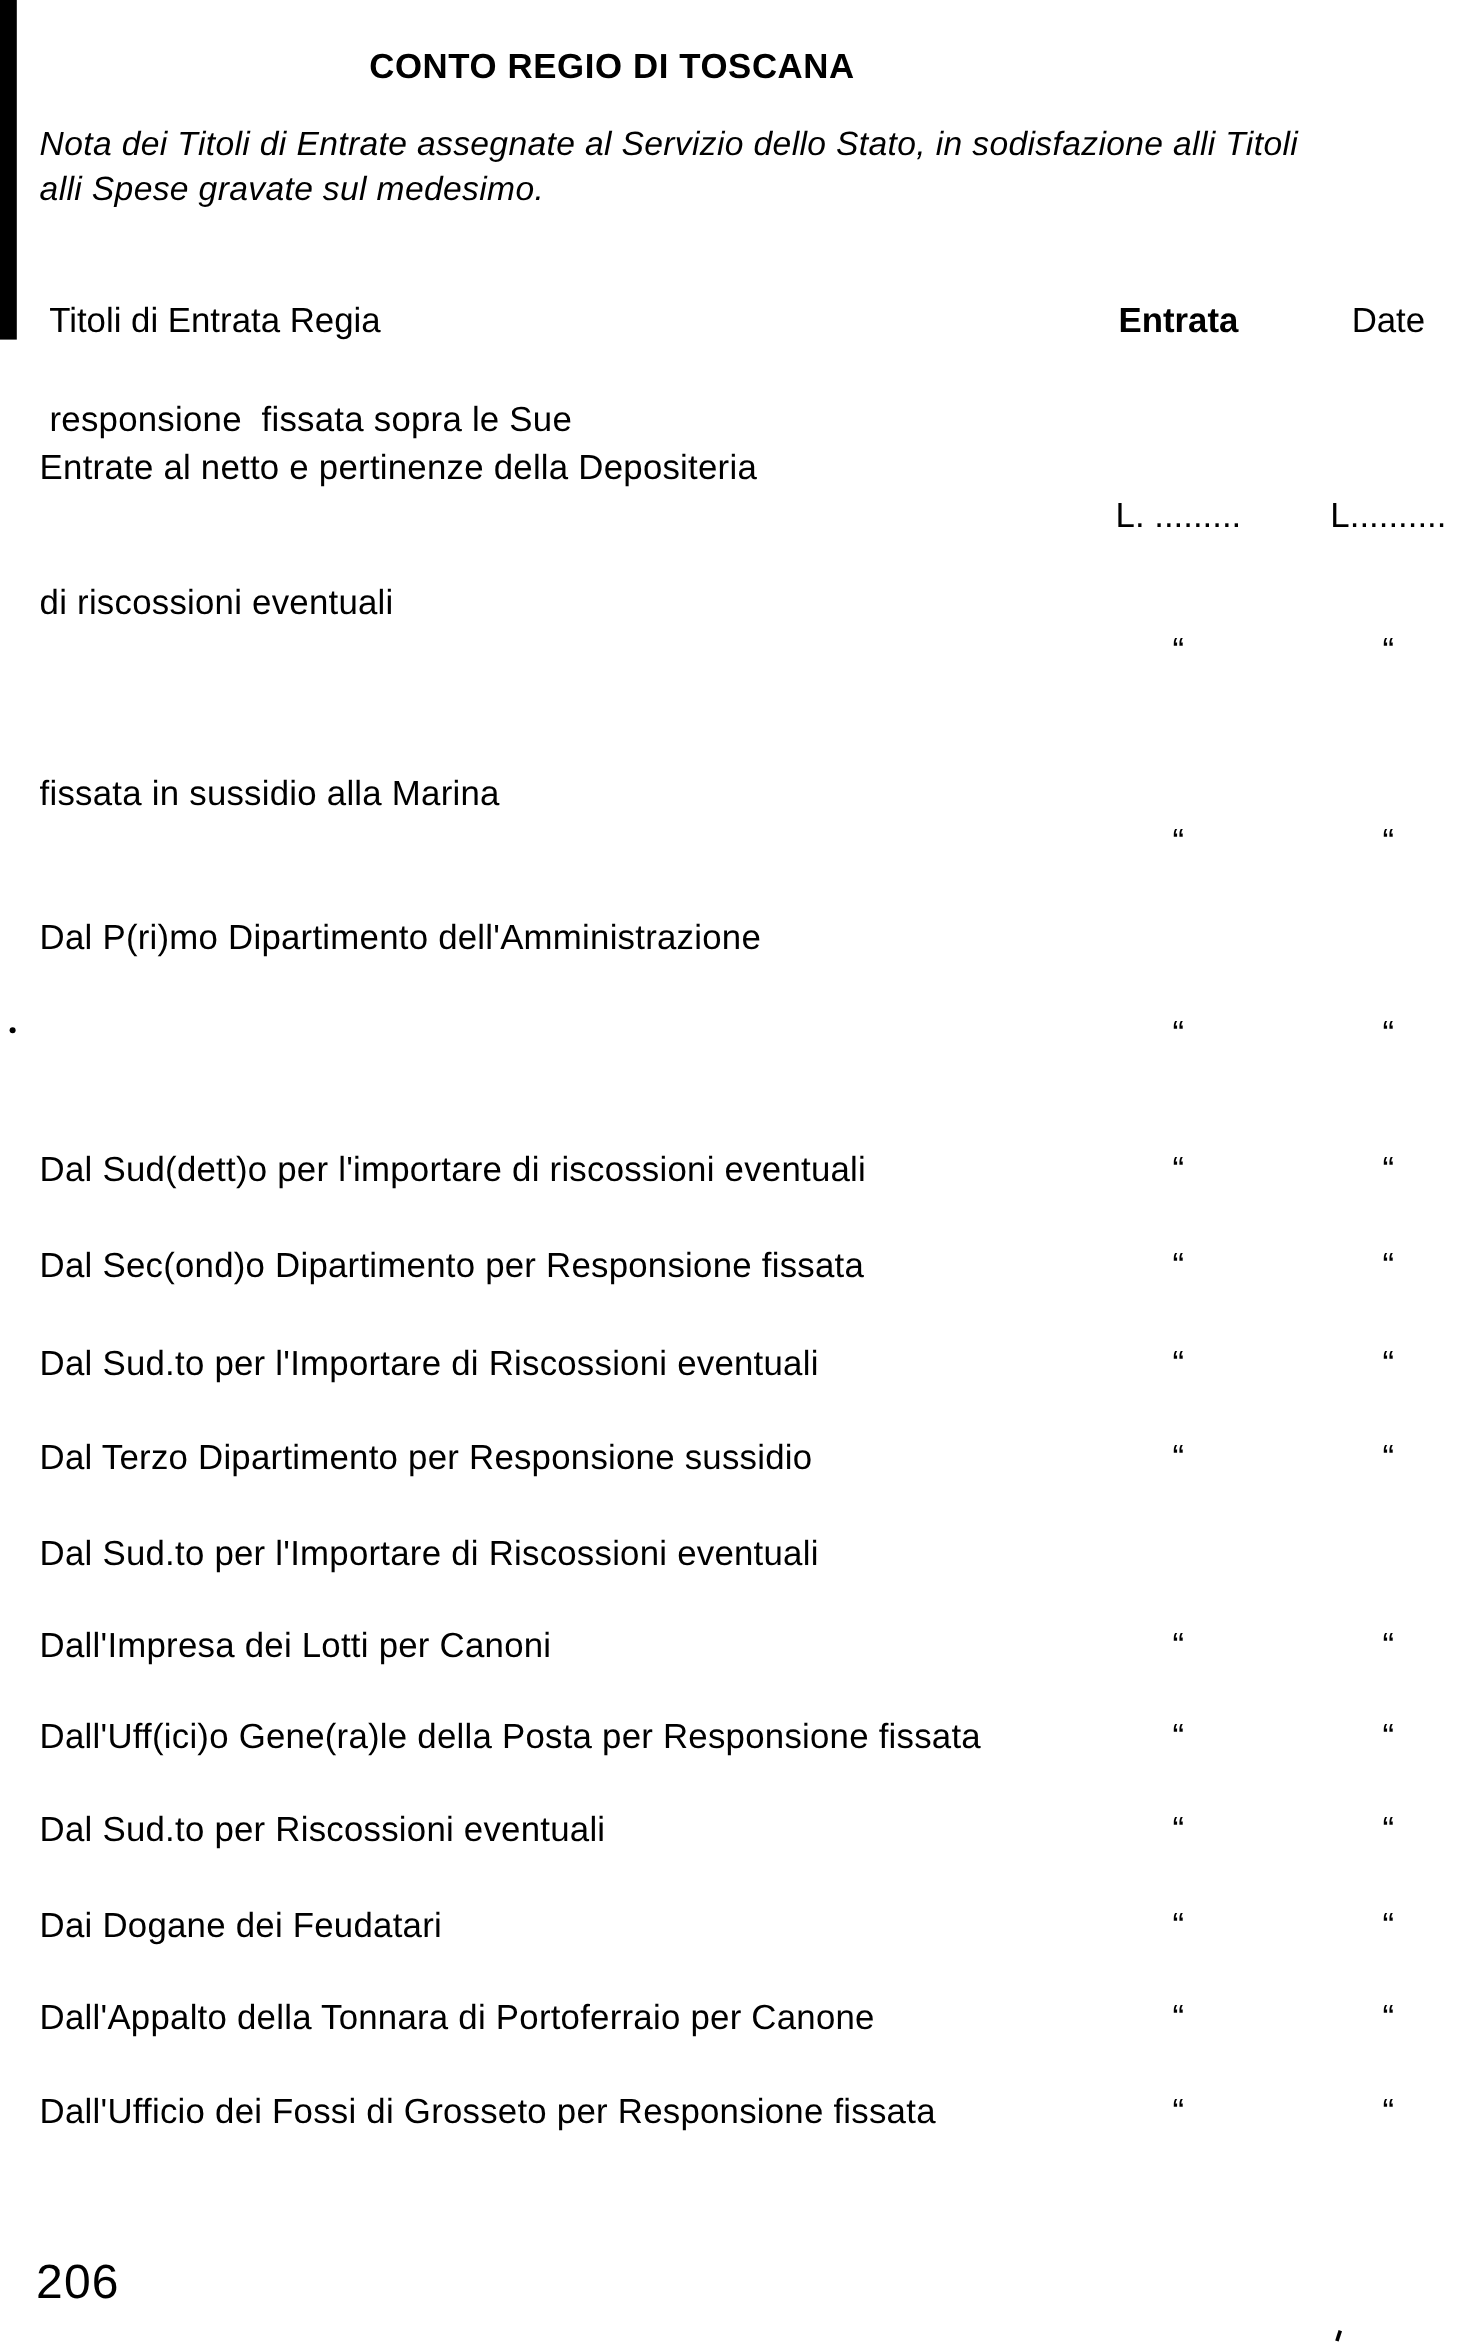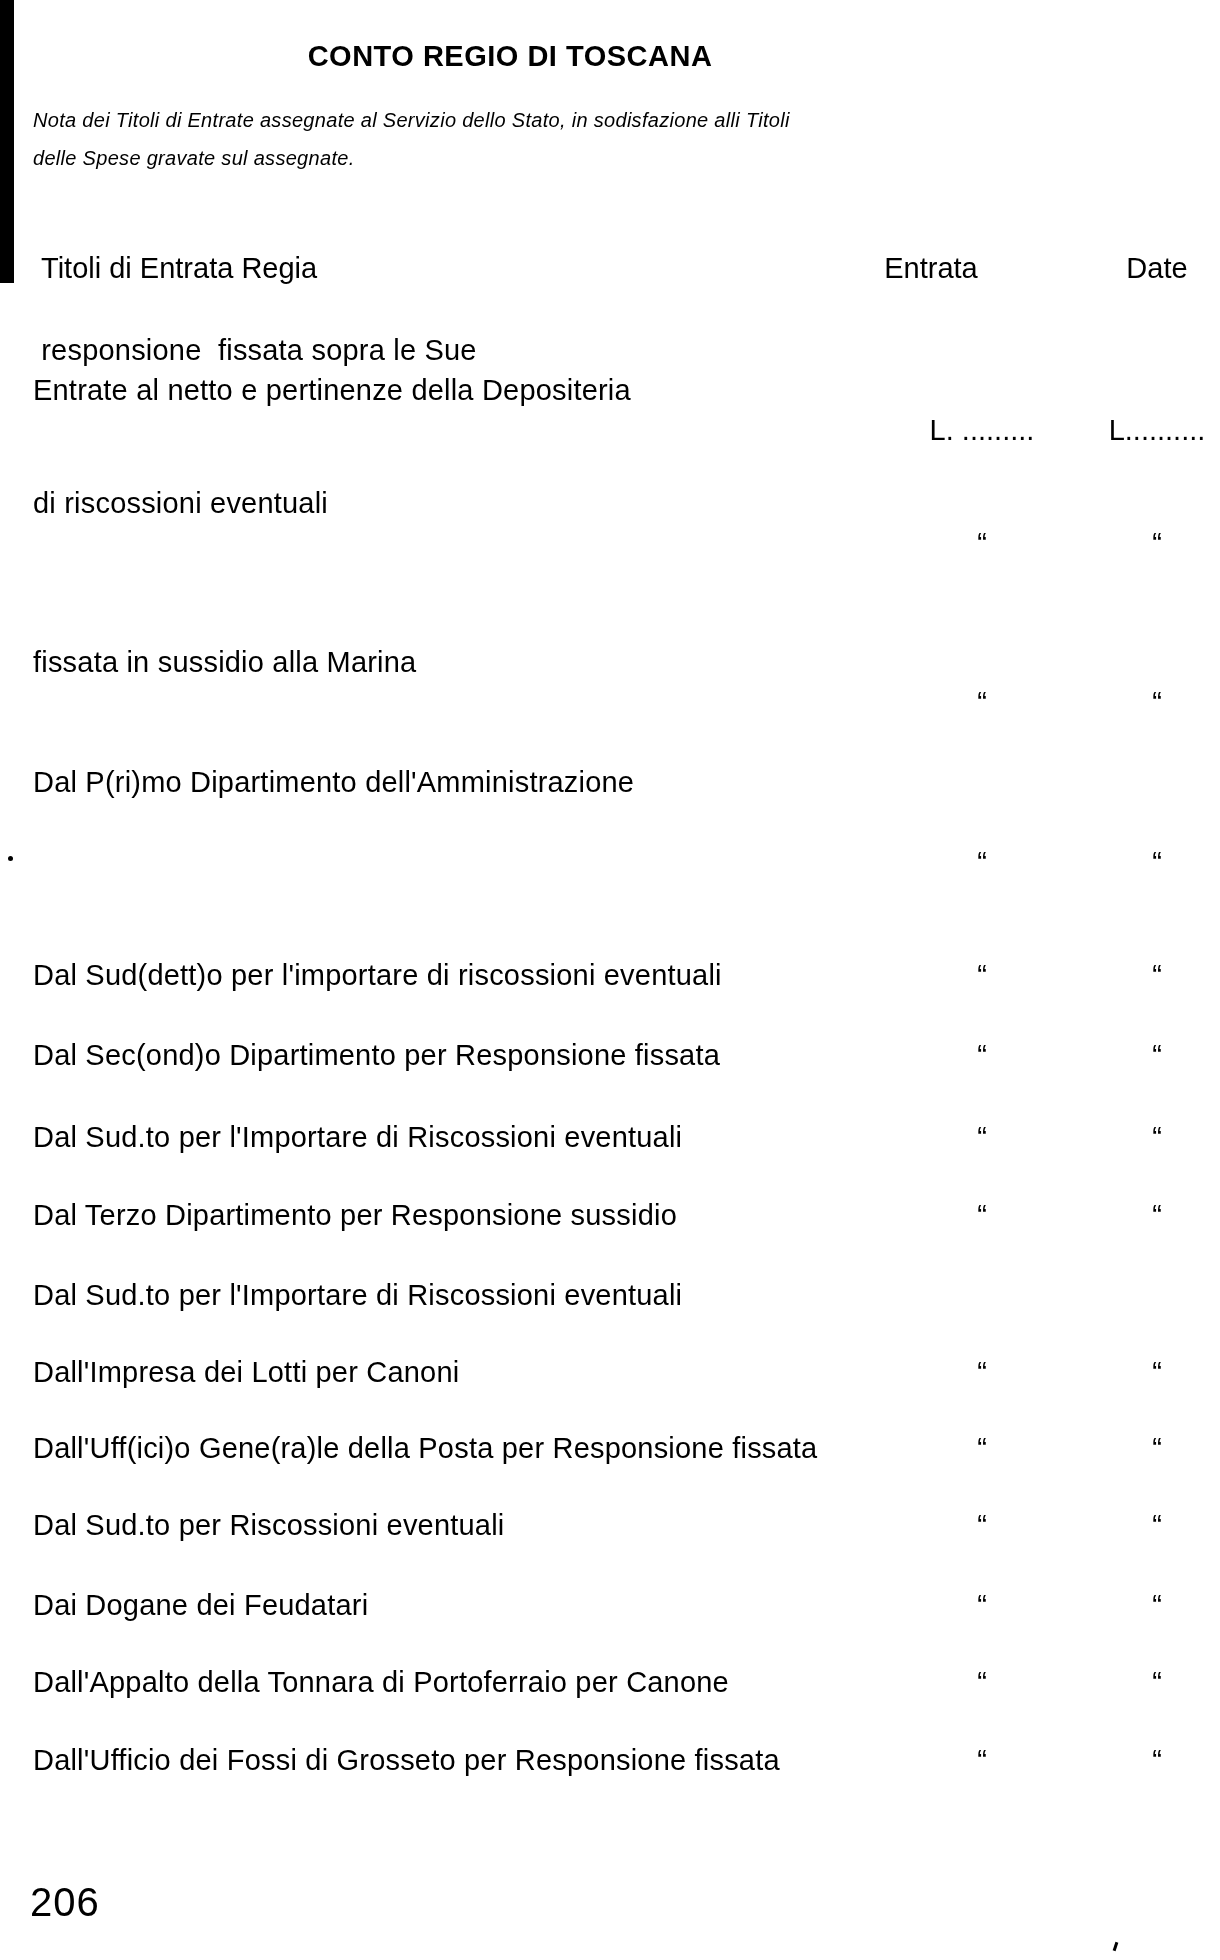--- a/index.html
+++ b/index.html
@@ -7,26 +7,26 @@
     position:relative;width:1220px;height:1960px;background:#ffffff;
     font-family:"Liberation Sans",sans-serif;color:#000;overflow:hidden;
   }
   .left-bar{position:absolute;left:0;top:0;width:14px;height:283px;background:#000;}
   .title{
     position:absolute;top:40px;left:30px;width:960px;text-align:center;
     font-size:29px;font-weight:bold;letter-spacing:.5px;
   }
   .intro{
     position:absolute;top:101px;left:33px;width:1180px;
-    font-size:20px;font-style:italic;line-height:38px;letter-spacing:.3px;
+    font-size:28px;font-style:italic;line-height:38px;letter-spacing:.3px;
   }
   .thead{position:absolute;top:252px;left:0;width:1220px;font-size:29px;}
   .th-left{position:absolute;left:41px;top:0;white-space:nowrap;}
   .colhead{position:absolute;top:0;width:130px;text-align:center;}
-  .colhead.entrata{left:866px;}
+  .colhead.entrata{left:917px;font-weight:bold;}
   .colhead.date{left:1092px;}
   .row{position:absolute;left:0;width:1220px;font-size:29px;}
   .row-text{
     position:absolute;left:33px;top:0;line-height:40px;
     white-space:pre-wrap;letter-spacing:.2px;
   }
   .row-text .line{height:40px;}
   .mark{position:absolute;width:130px;text-align:center;line-height:40px;font-size:29px;white-space:nowrap;}
   .mark.entrata{left:917px;}
   .mark.date{left:1092px;}
@@ -37,21 +37,21 @@
 </head>
 <body>
 
 <div class="page">
   <div class="left-bar"></div>
 
   <div class="title">CONTO REGIO DI TOSCANA</div>
 
   <div class="intro">
     <div class="iline">Nota dei Titoli di Entrate assegnate al Servizio dello Stato, in sodisfazione alli Titoli</div>
-    <div class="iline">delle Spese gravate sul assegnate.</div>
+    <div class="iline">alli Spese gravate sul medesimo.</div>
   </div>
 
   <div class="thead">
     <span class="th-left">Titoli di Entrata Regia</span>
     <span class="colhead entrata">Entrata</span>
     <span class="colhead date">Date</span>
   </div>
 
   <div id="rows-container">
       <div class="row" style="top: 330px;">

